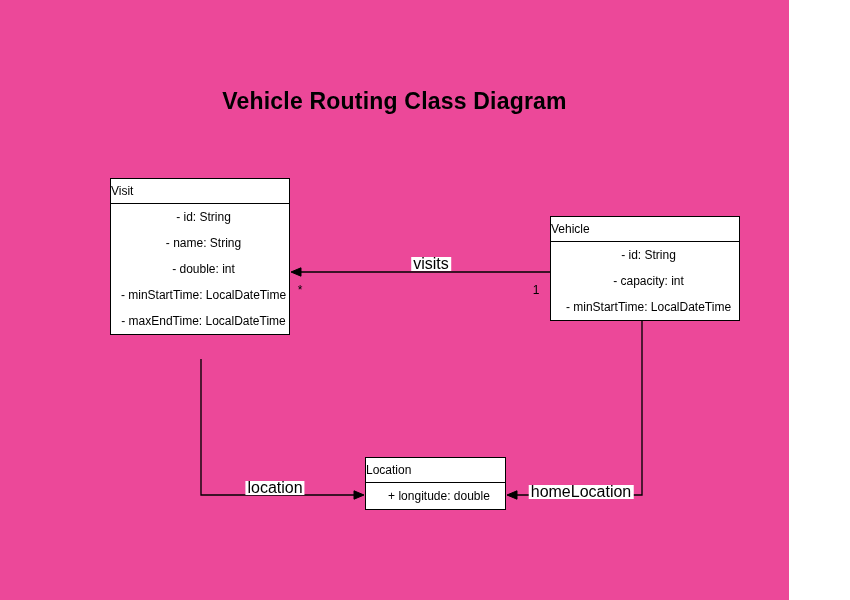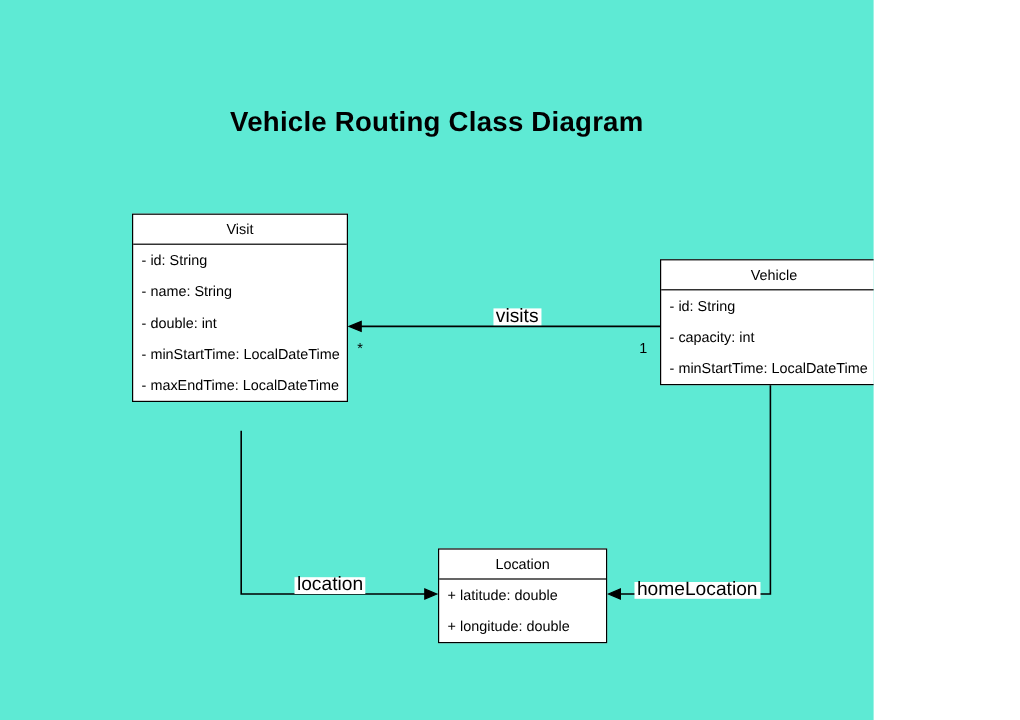--- a/index.html
+++ b/index.html
@@ -1,23 +1,23 @@
 <!DOCTYPE html>
 <html><head>
 <meta charset="utf-8">
 <style>
   * { margin: 0; padding: 0; box-sizing: border-box; }
   html, body { background: #ffffff; }
   body { font-family: "Liberation Sans", sans-serif; color: #000000; }
 
   .canvas {
     position: relative;
-    width: 728px;
+    width: 789px;
     height: 600px;
-    background: #5eead4;
+    background: #ec4899;
     overflow: hidden;
   }
 
   .diagram-title {
     position: absolute;
     left: 0;
     right: 0;
     top: 88px;
     text-align: center;
     font-size: 23px;
@@ -45,31 +45,32 @@
 
   .uml-class {
     position: absolute;
     background: #ffffff;
     border: 1.33px solid #000000;
     font-size: 12px;
   }
   .cls-header {
     height: 25px;
     line-height: 25px;
-    text-align: center;
+    text-align: left;
     border-bottom: 1.33px solid #000000;
     white-space: nowrap;
     overflow: hidden;
   }
   .attr {
     height: 26px;
     line-height: 26px;
     padding-left: 7px;
     white-space: nowrap;
     overflow: hidden;
+    text-align: center;
   }
 
   .edge-label {
     position: absolute;
     transform: translate(-50%, -50%);
     font-size: 16px;
     line-height: 14px;
     background: #ffffff;
     padding: 0 2px;
     white-space: nowrap;
@@ -123,21 +124,20 @@
     <div>
       <div class="attr">- id: String</div>
       <div class="attr">- capacity: int</div>
       <div class="attr">- minStartTime: LocalDateTime</div>
     </div>
   </div>
 
   <div class="uml-class" style="left:365px; top:457px; width:141px;">
     <div class="cls-header">Location</div>
     <div>
-      <div class="attr">+ latitude: double</div>
       <div class="attr">+ longitude: double</div>
     </div>
   </div>
 
   <div class="edge-label" style="left:431px; top:264px;">visits</div>
   <div class="mult-label" style="left:300px; top:290px;">*</div>
   <div class="mult-label" style="left:536px; top:290px;">1</div>
 
   <div class="edge-label" style="left:275px; top:488px;">location</div>
   <div class="edge-label" style="left:581px; top:492px;">homeLocation</div>

